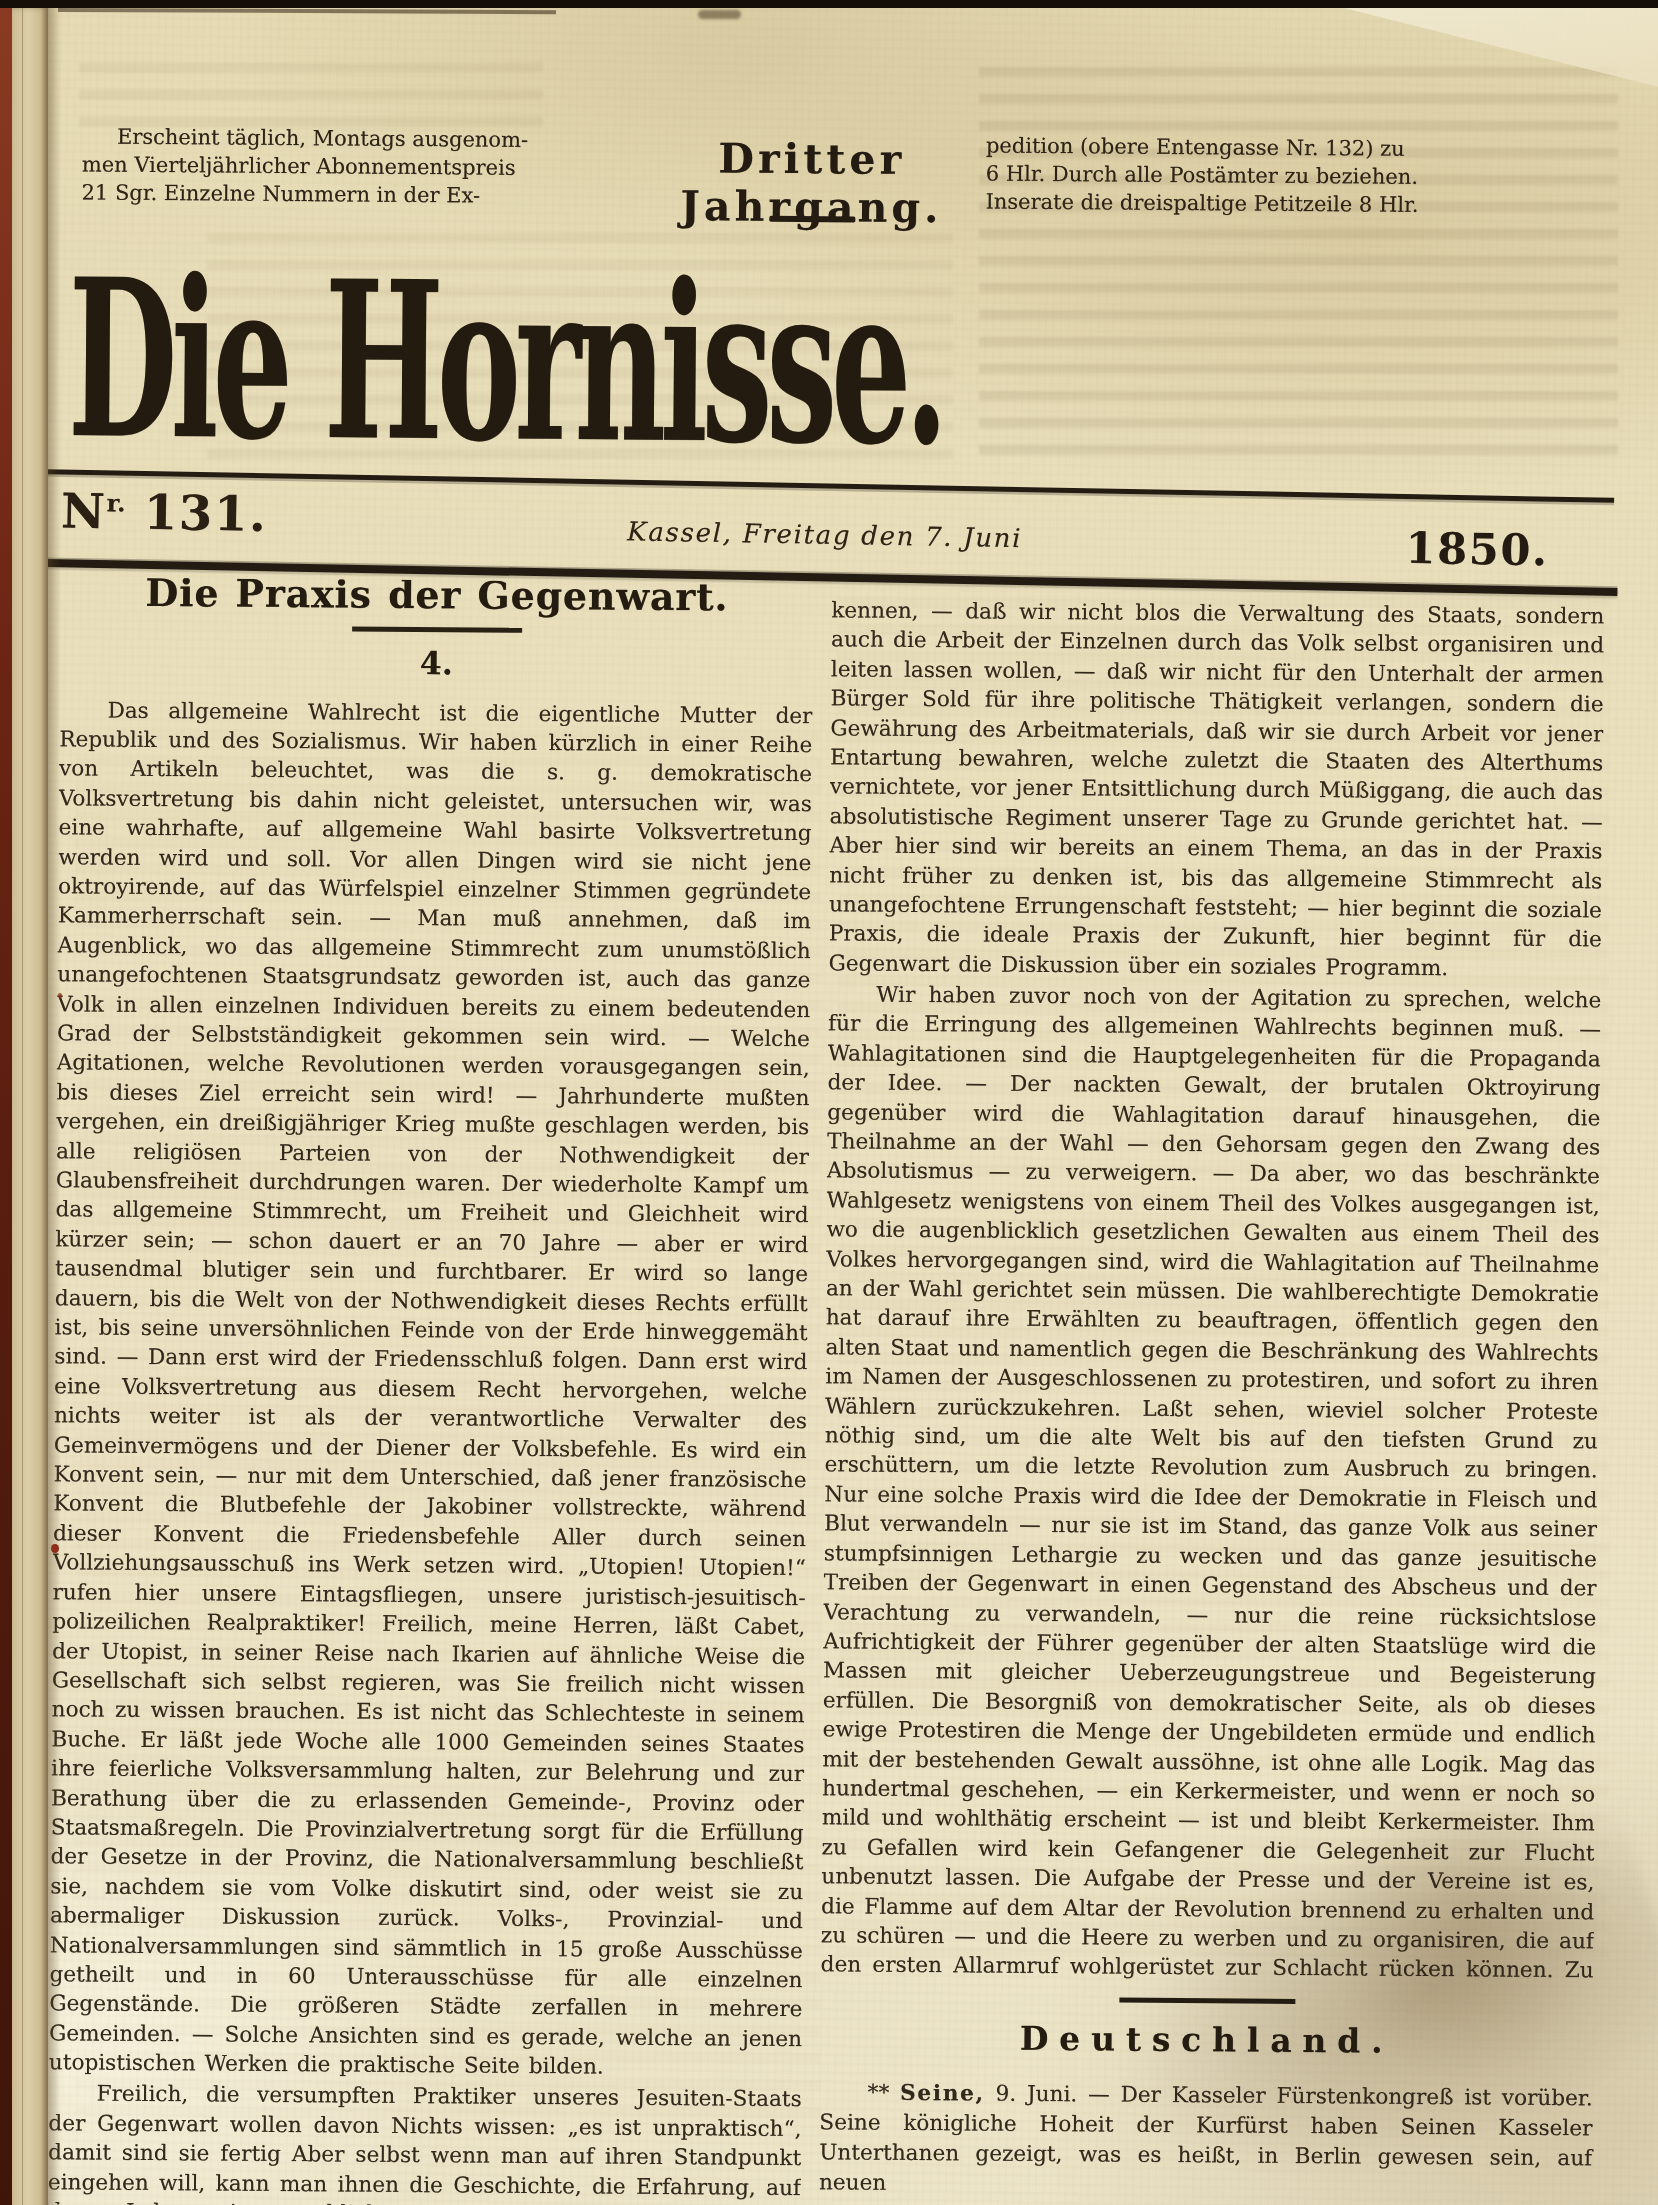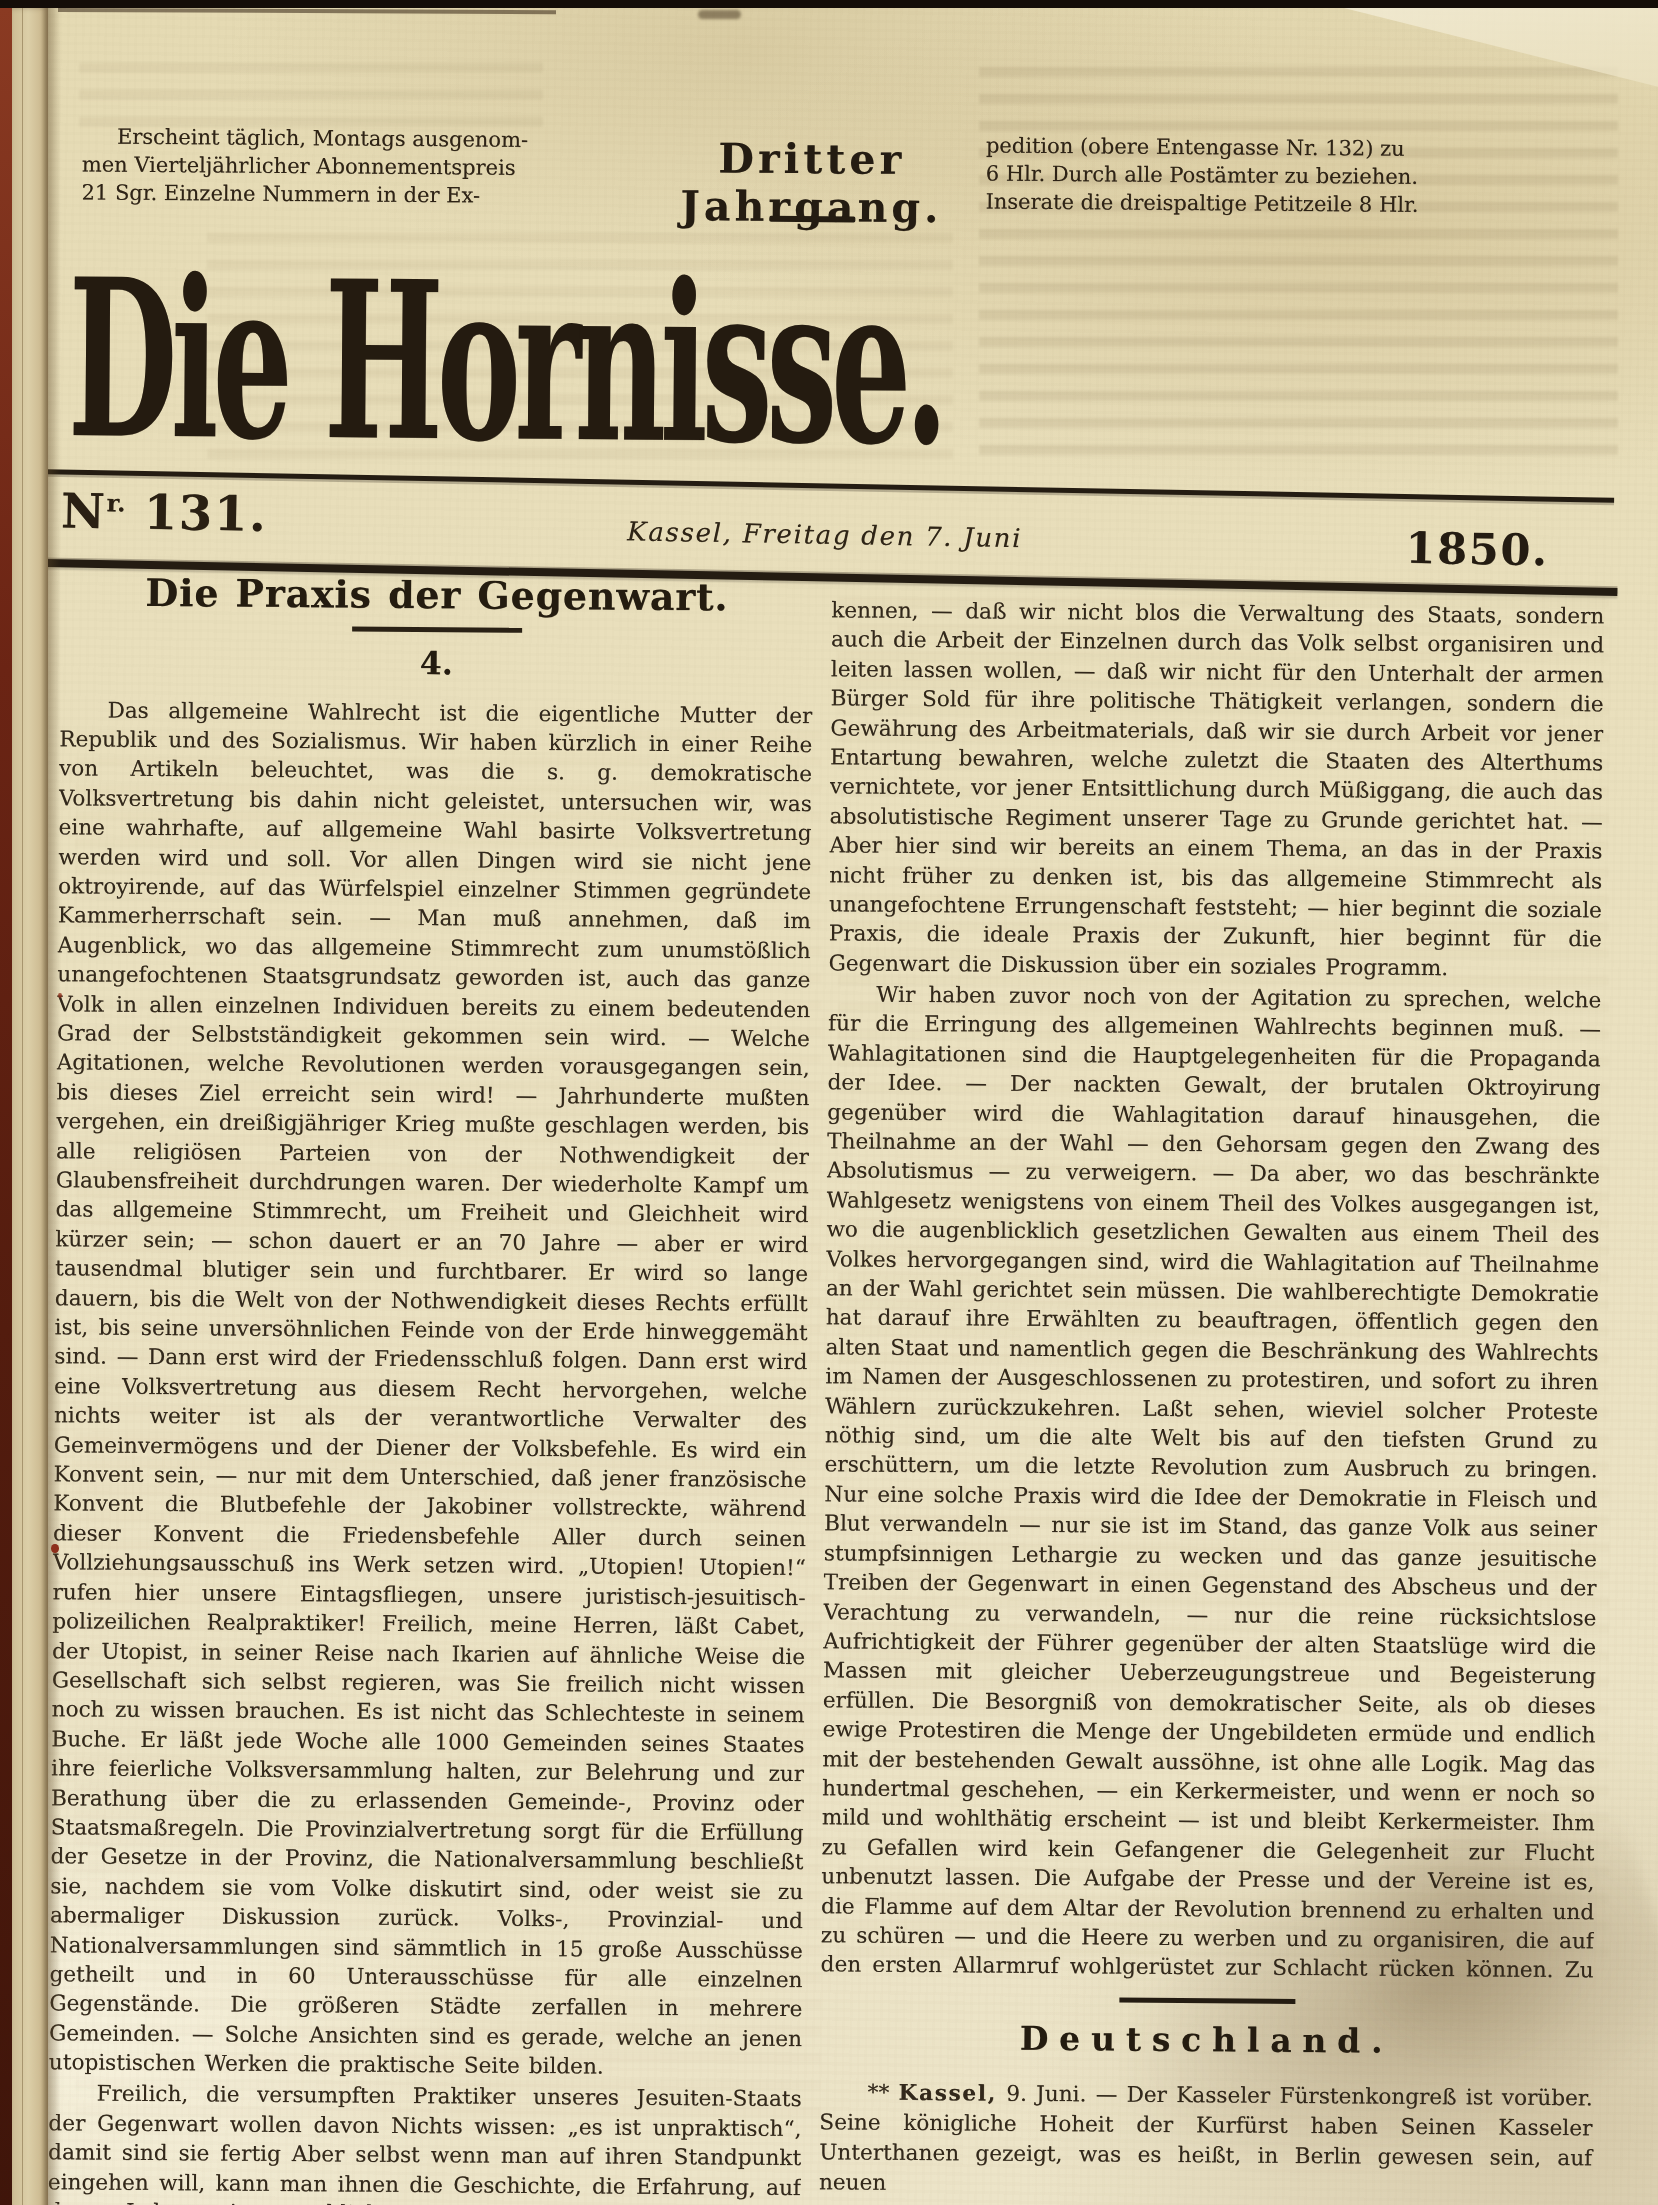--- a/index.html
+++ b/index.html
@@ -166,21 +166,21 @@
     <div class="col col-right body-text">
       <div class="right-flow">
         <p>kennen, — daß wir nicht blos die Verwaltung des Staats, sondern auch die Arbeit der Einzelnen durch das Volk selbst organisiren und leiten lassen wollen, — daß wir nicht für den Unterhalt der armen Bürger Sold für ihre politische Thätigkeit verlangen, sondern die Gewährung des Arbeitmaterials, daß wir sie durch Arbeit vor jener Entartung bewahren, welche zuletzt die Staaten des Alterthums vernichtete, vor jener Entsittlichung durch Müßiggang, die auch das absolutistische Regiment unserer Tage zu Grunde gerichtet hat. — Aber hier sind wir bereits an einem Thema, an das in der Praxis nicht früher zu denken ist, bis das allgemeine Stimmrecht als unangefochtene Errungenschaft feststeht; — hier beginnt die soziale Praxis, die ideale Praxis der Zukunft, hier beginnt für die Gegenwart die Diskussion über ein soziales Programm.</p>
         <p class="indent">Wir haben zuvor noch von der Agitation zu sprechen, welche für die Erringung des allgemeinen Wahlrechts beginnen muß. — Wahlagitationen sind die Hauptgelegenheiten für die Propaganda der Idee. — Der nackten Gewalt, der brutalen Oktroyirung gegenüber wird die Wahlagitation darauf hinausgehen, die Theilnahme an der Wahl — den Gehorsam gegen den Zwang des Absolutismus — zu verweigern. — Da aber, wo das beschränkte Wahlgesetz wenigstens von einem Theil des Volkes ausgegangen ist, wo die augenblicklich gesetzlichen Gewalten aus einem Theil des Volkes hervorgegangen sind, wird die Wahlagitation auf Theilnahme an der Wahl gerichtet sein müssen.  Die wahlberechtigte Demokratie hat darauf ihre Erwählten zu beauftragen, öffentlich gegen den alten Staat und namentlich gegen die Beschränkung des Wahlrechts im Namen der Ausgeschlossenen zu protestiren, und sofort zu ihren Wählern zurückzukehren.  Laßt sehen, wieviel solcher Proteste nöthig sind, um die alte Welt bis auf den tiefsten Grund zu erschüttern, um die letzte Revolution zum Ausbruch zu bringen.  Nur eine solche Praxis wird die Idee der Demokratie in Fleisch und Blut verwandeln — nur sie ist im Stand, das ganze Volk aus seiner stumpfsinnigen Lethargie zu wecken und das ganze jesuitische Treiben der Gegenwart in einen Gegenstand des Abscheus und der Verachtung zu verwandeln, — nur die reine rücksichtslose Aufrichtigkeit der Führer gegenüber der alten Staatslüge wird die Massen mit gleicher Ueberzeugungstreue und Begeisterung erfüllen.  Die Besorgniß von demokratischer Seite, als ob dieses ewige Protestiren die Menge der Ungebildeten ermüde und endlich mit der bestehenden Gewalt aussöhne, ist ohne alle Logik.  Mag das hundertmal geschehen, — ein Kerkermeister, und wenn er noch so mild und wohlthätig erscheint — ist und bleibt Kerkermeister.  Ihm zu Gefallen wird kein Gefangener die Gelegenheit zur Flucht unbenutzt lassen.  Die Aufgabe der Presse und der Vereine ist es, die Flamme auf dem Altar der Revolution brennend zu erhalten und zu schüren — und die Heere zu werben und zu organisiren, die auf den ersten Allarmruf wohlgerüstet zur Schlacht rücken können.  Zu dieser Ausrüstung bedürfen wir nicht des Waffenschmiedens und Kugelgießens im Voraus; — unsere Unterdrücker bewahren für uns die Waffen, mit denen wir sie besiegen werden.  Hierzu bedarf es vorerst ganz anderer Mittel, wie z. B. Trennung der Kirche vom Staat, d. h. des Glaubens und Aberglaubens von der Knute, Trennung der Schule von der Kirche, d. h. Befreiung des Unterrichts vom Pfaffenthum.  Millionen von Rekruten führen wir dadurch in unser Heerlager. — Daß aber auch der Körper seine Vorübung erhalte, versteht sich von selbst.  Die Turnkunst ist die Militärschule der Demokratie.</p>
       </div>
     </div>
 
     <div class="germany">
       <div class="sep-rule"></div>
       <h2 class="germany-heading">Deutschland.</h2>
-      <p class="kassel"><span>** </span><span class="place">Kassel,</span><span> 9. Juni. — Der Kasseler Fürstenkongreß ist vorüber.  Seine königliche Hoheit der Kurfürst haben Seinen Kasseler Unterthanen gezeigt, was es heißt, in Berlin gewesen sein, auf neuen</span></p>
+      <p class="kassel"><span>** </span><span class="place">Seine,</span><span> 9. Juni. — Der Kasseler Fürstenkongreß ist vorüber.  Seine königliche Hoheit der Kurfürst haben Seinen Kasseler Unterthanen gezeigt, was es heißt, in Berlin gewesen sein, auf neuen</span></p>
     </div>
 
   </div>
 
   <div class="spine-strip"></div>
   <div class="underpage-strip"></div>
   <div class="underpage-line"></div>
   <div class="crease"></div>
   <div class="red-speck speck1"></div>
   <div class="red-speck speck2"></div>

